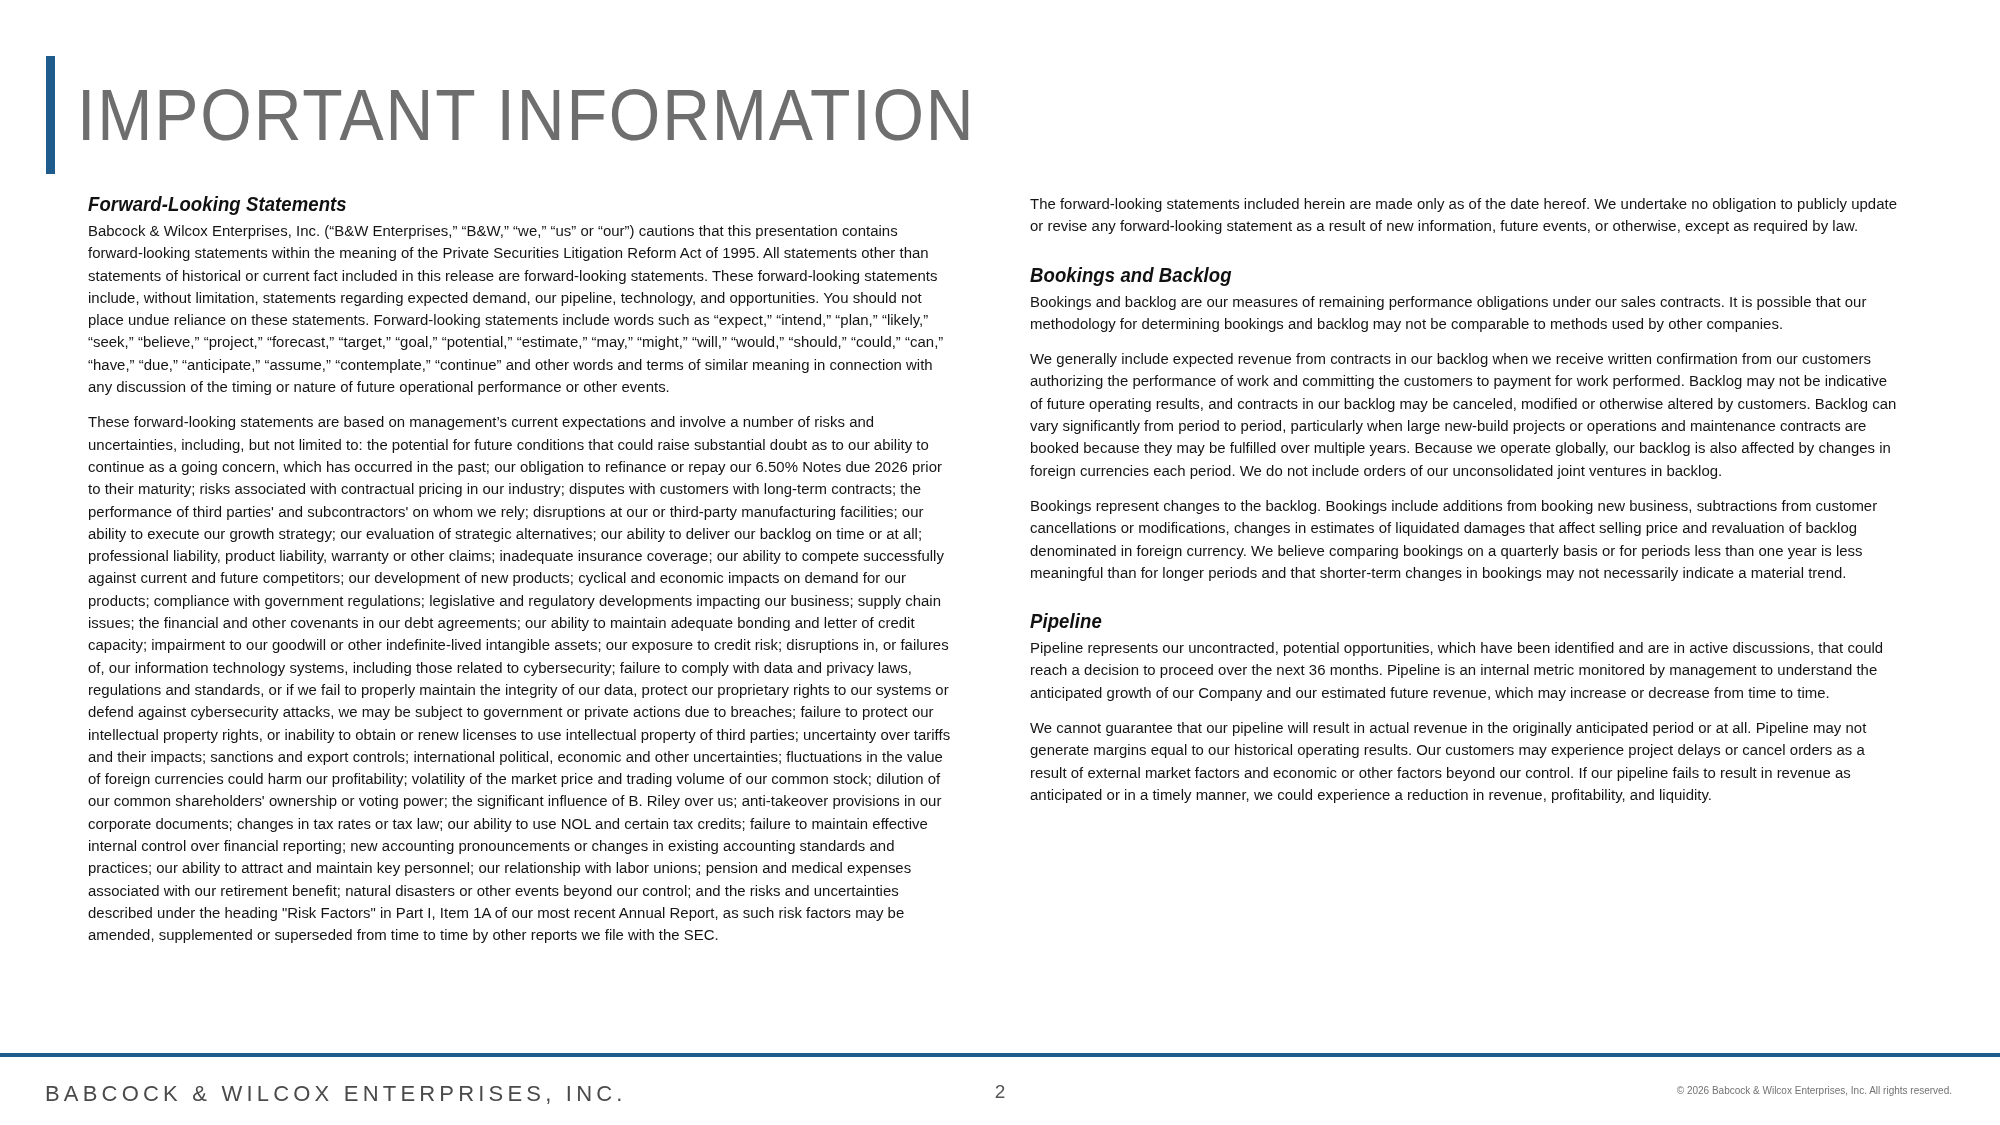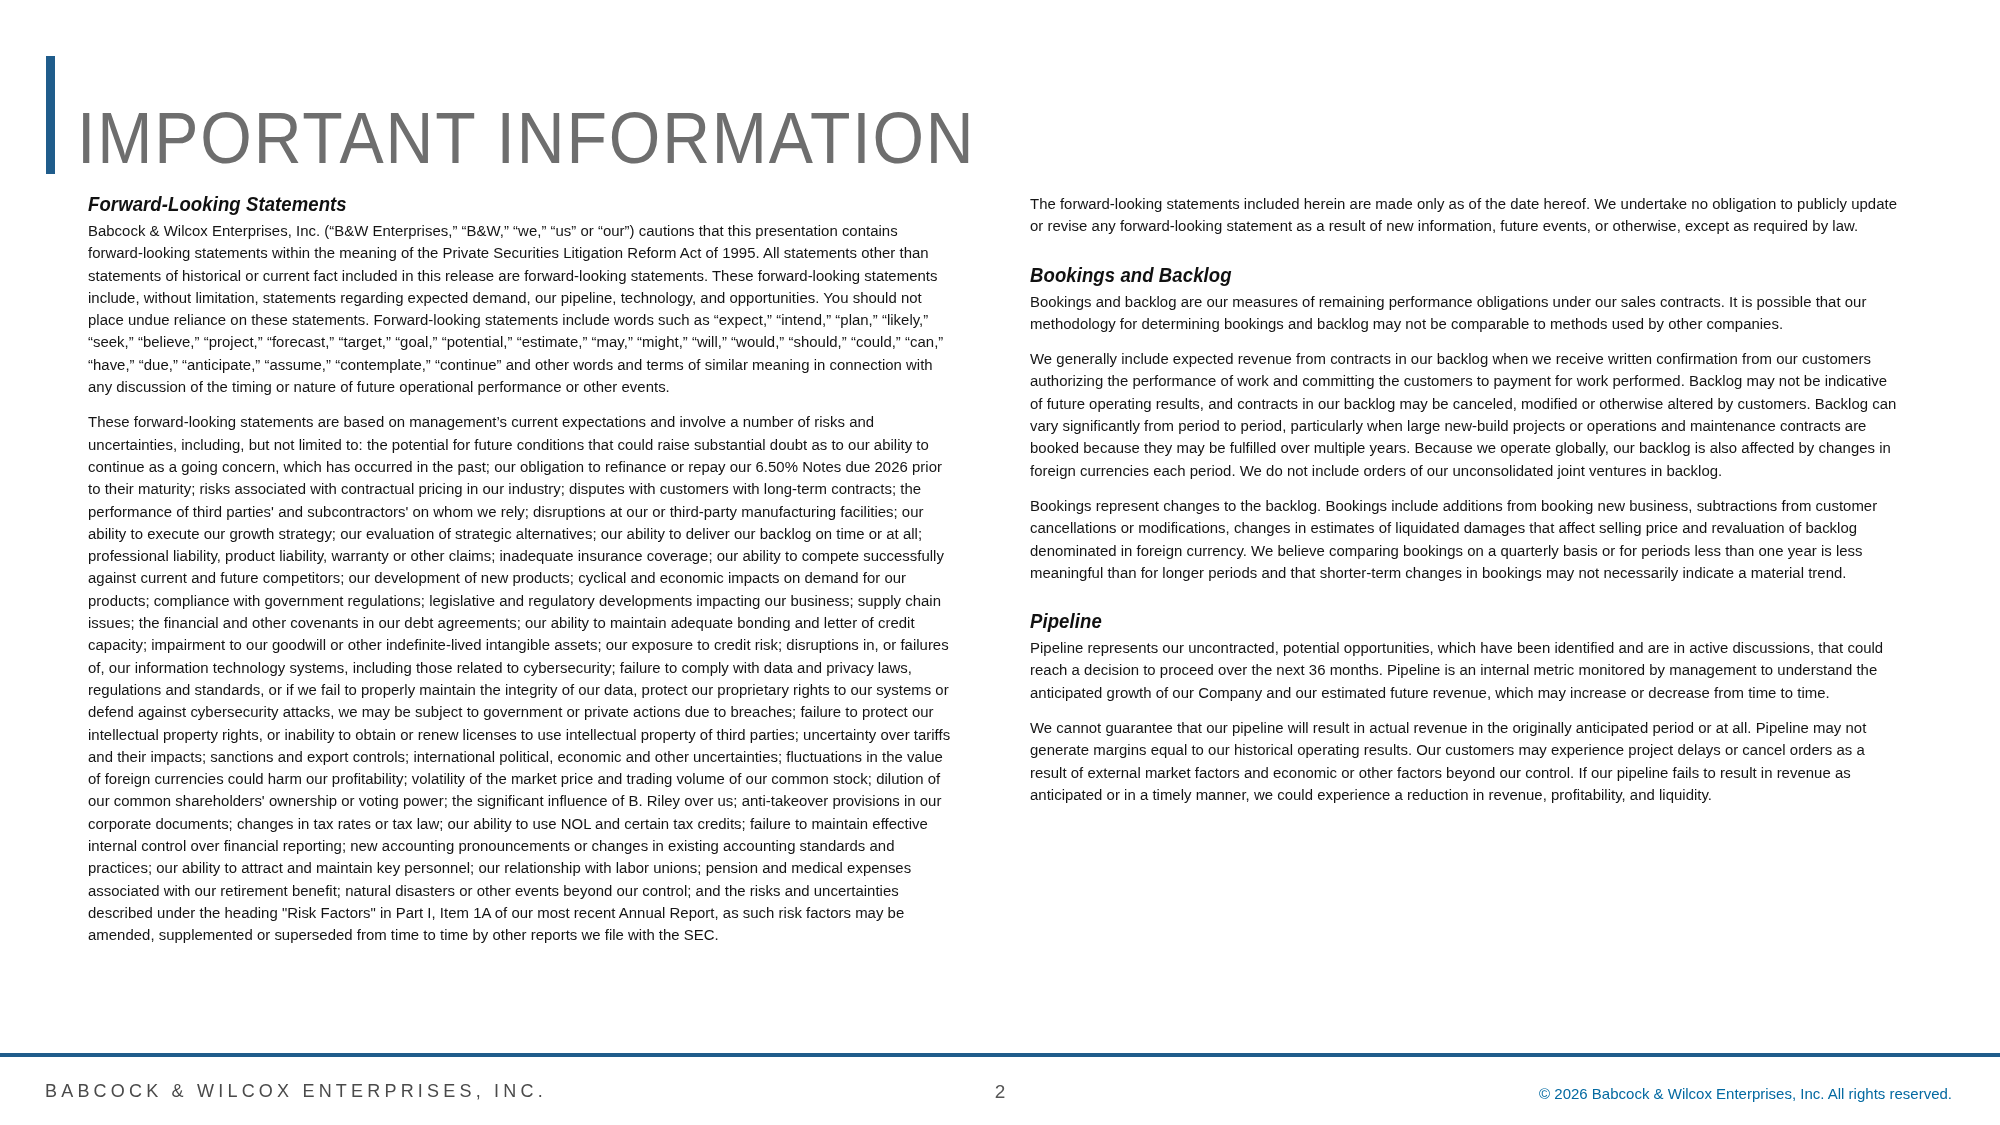--- a/index.html
+++ b/index.html
@@ -22,21 +22,21 @@
     box-sizing: border-box;
   }
 
   
   .title-block {
     position: absolute;
     left: 46px;
     top: 56px;
     height: 118px;
     display: flex;
-    align-items: flex-end;
+    align-items: center;
   }
   .title-bar {
     width: 9px;
     height: 118px;
     background: #1F5C8B;
     flex: 0 0 auto;
   }
   .title-text {
     margin-left: 22px;
     font-family: "Liberation Sans Narrow", "Liberation Sans", sans-serif;
@@ -112,43 +112,43 @@
     left: 0;
     top: 1057px;
     width: 2000px;
     height: 68px;
   }
   .footer-company {
     position: absolute;
     left: 45px;
     top: 24px;
     font-family: "Liberation Sans Narrow", "Liberation Sans", sans-serif;
-    font-size: 18px;
+    font-size: 22px;
     letter-spacing: 4.2px;
     color: #4A4A4A;
     white-space: nowrap;
     text-align: right;
   }
   .footer-page {
     position: absolute;
     left: 0;
     right: 0;
     top: 24px;
     text-align: center;
     font-family: "Liberation Sans Narrow", "Liberation Sans", sans-serif;
     font-size: 19px;
     color: #555555;
   }
   .footer-copyright {
     position: absolute;
     right: 48px;
     top: 28px;
     font-family: "Liberation Sans Narrow", "Liberation Sans", sans-serif;
-    font-size: 15px;
-    color: #0369a1;
+    font-size: 10px;
+    color: #737373;
     white-space: nowrap;
   }
 </style>
 </head>
 <body>
 
 <div class="slide">
 
   <div class="title-block">
     <div class="title-bar"></div>

